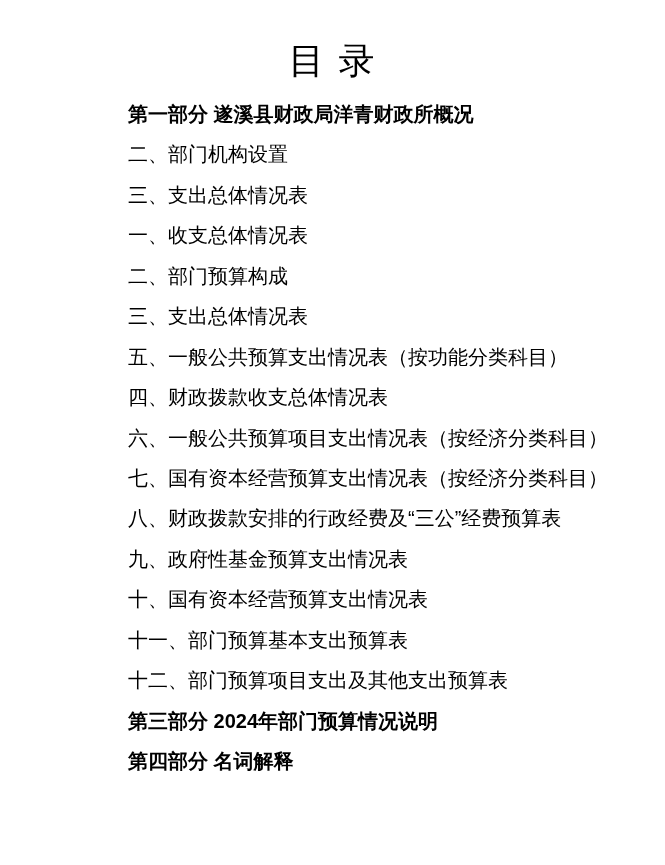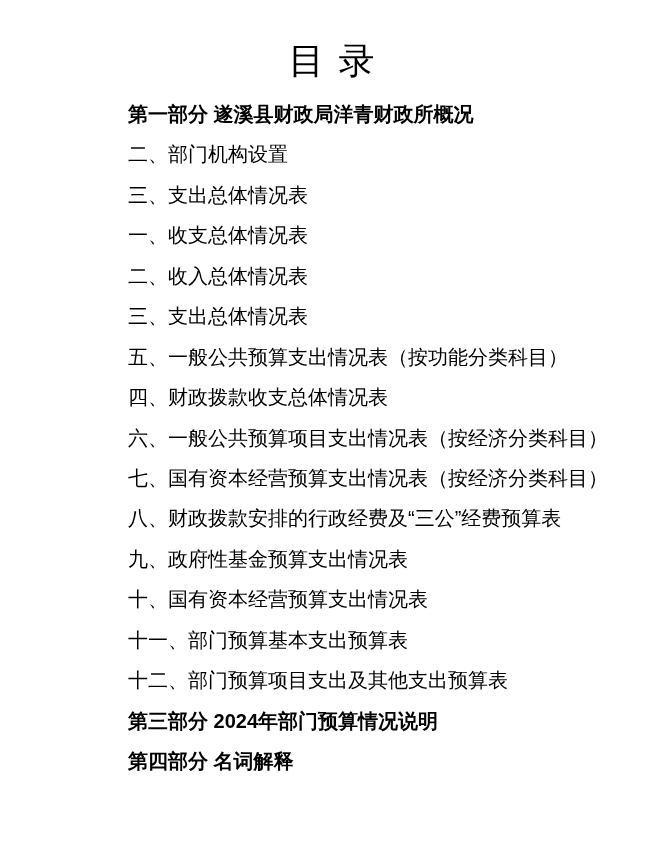--- a/index.html
+++ b/index.html
@@ -48,21 +48,21 @@
 </head>
 <body>
 
 <div class="page">
   <div class="toc-title">目 录</div>
   <div class="toc-list">
       <div class="entry bold">第一部分 遂溪县财政局洋青财政所概况</div>
       <div class="entry">二、部门机构设置</div>
       <div class="entry">三、支出总体情况表</div>
       <div class="entry">一、收支总体情况表</div>
-      <div class="entry">二、收入总体情况表</div>
+      <div class="entry">二、部门预算构成</div>
       <div class="entry">三、支出总体情况表</div>
       <div class="entry">五、一般公共预算支出情况表（按功能分类科目）</div>
       <div class="entry">四、财政拨款收支总体情况表</div>
       <div class="entry">六、一般公共预算项目支出情况表（按经济分类科目）</div>
       <div class="entry">七、国有资本经营预算支出情况表（按经济分类科目）</div>
       <div class="entry">八、财政拨款安排的行政经费及“三公”经费预算表</div>
       <div class="entry">九、政府性基金预算支出情况表</div>
       <div class="entry">十、国有资本经营预算支出情况表</div>
       <div class="entry">十一、部门预算基本支出预算表</div>
       <div class="entry">十二、部门预算项目支出及其他支出预算表</div>

